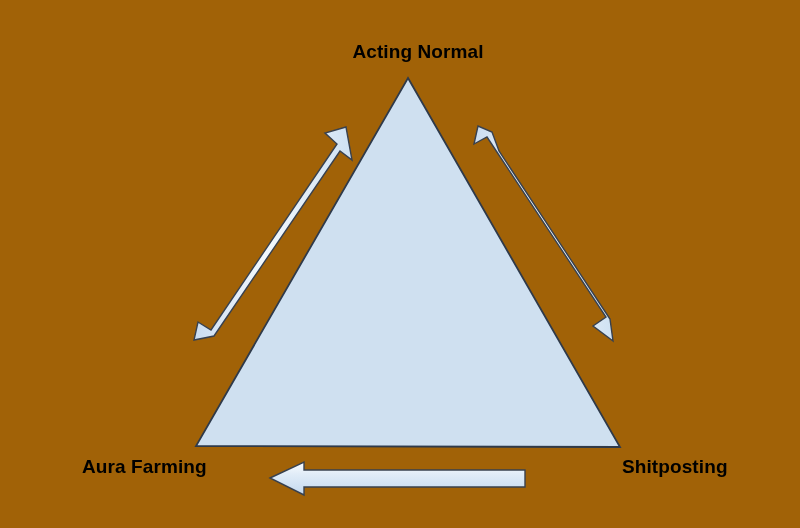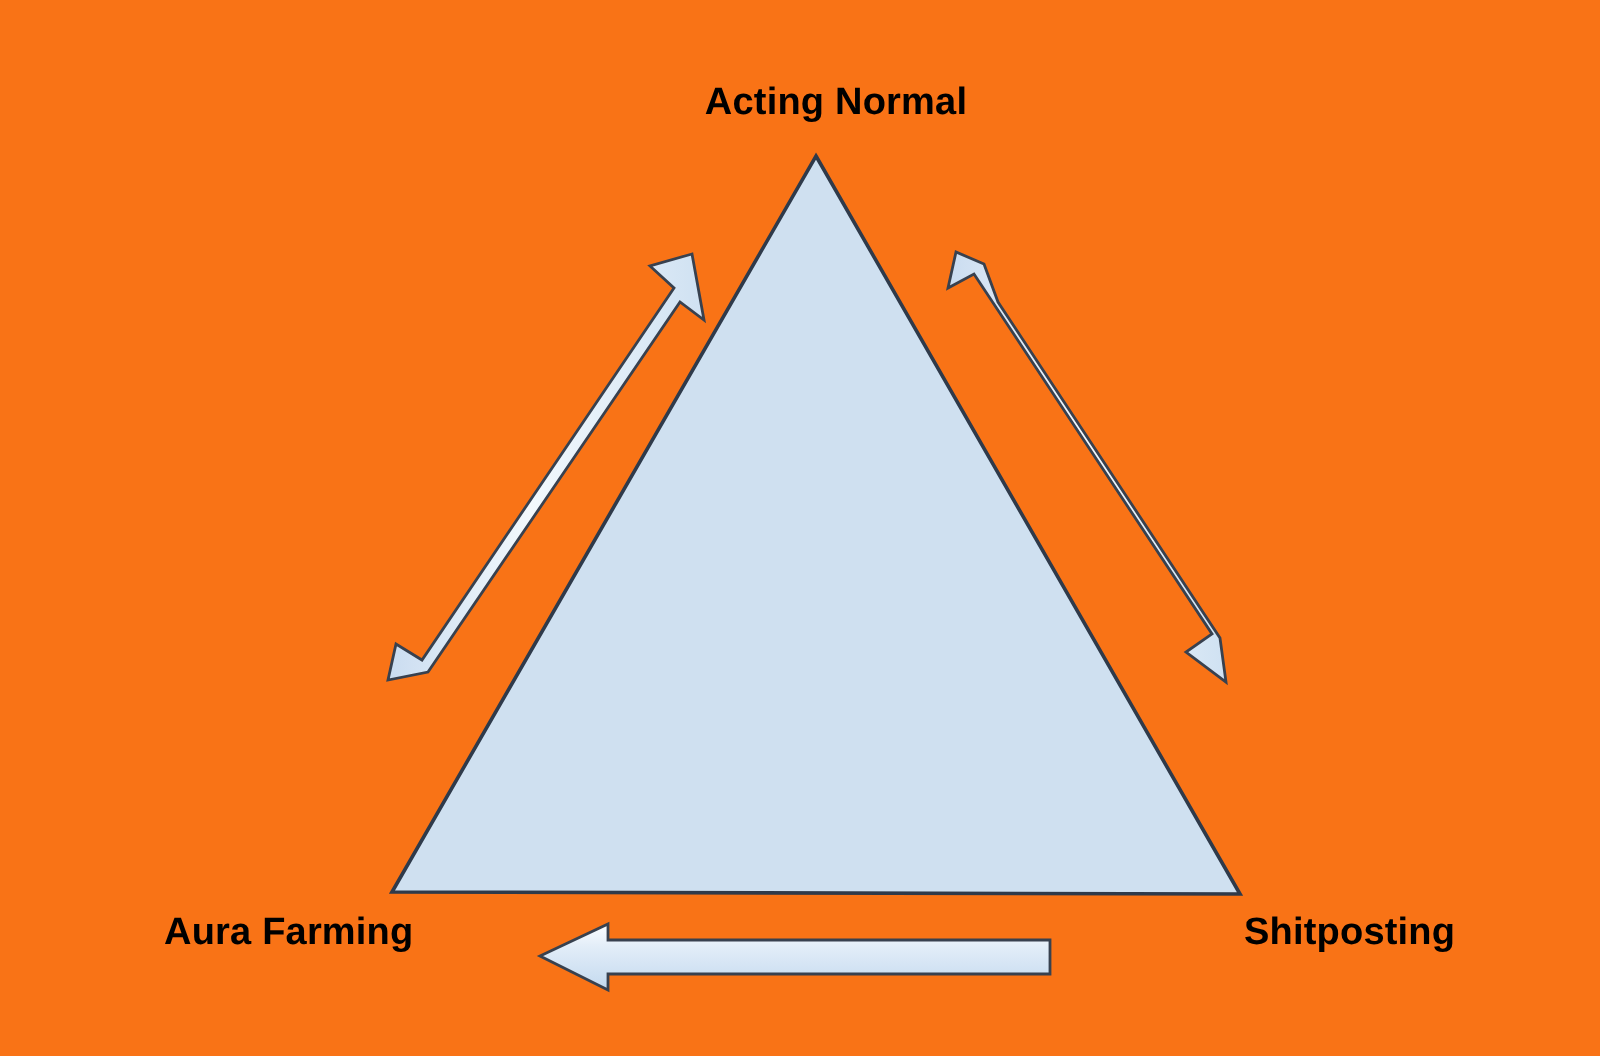--- a/index.html
+++ b/index.html
@@ -11,21 +11,21 @@
   body {
     width: 800px;
     height: 528px;
     overflow: hidden;
     font-family: "Liberation Sans", sans-serif;
   }
   #diagram-root {
     position: relative;
     width: 800px;
     height: 528px;
-    background: #f97316;
+    background: #a16207;
   }
   #diagram-canvas {
     position: absolute;
     left: 0;
     top: 0;
     width: 800px;
     height: 528px;
   }
   .node-label {
     position: absolute;

